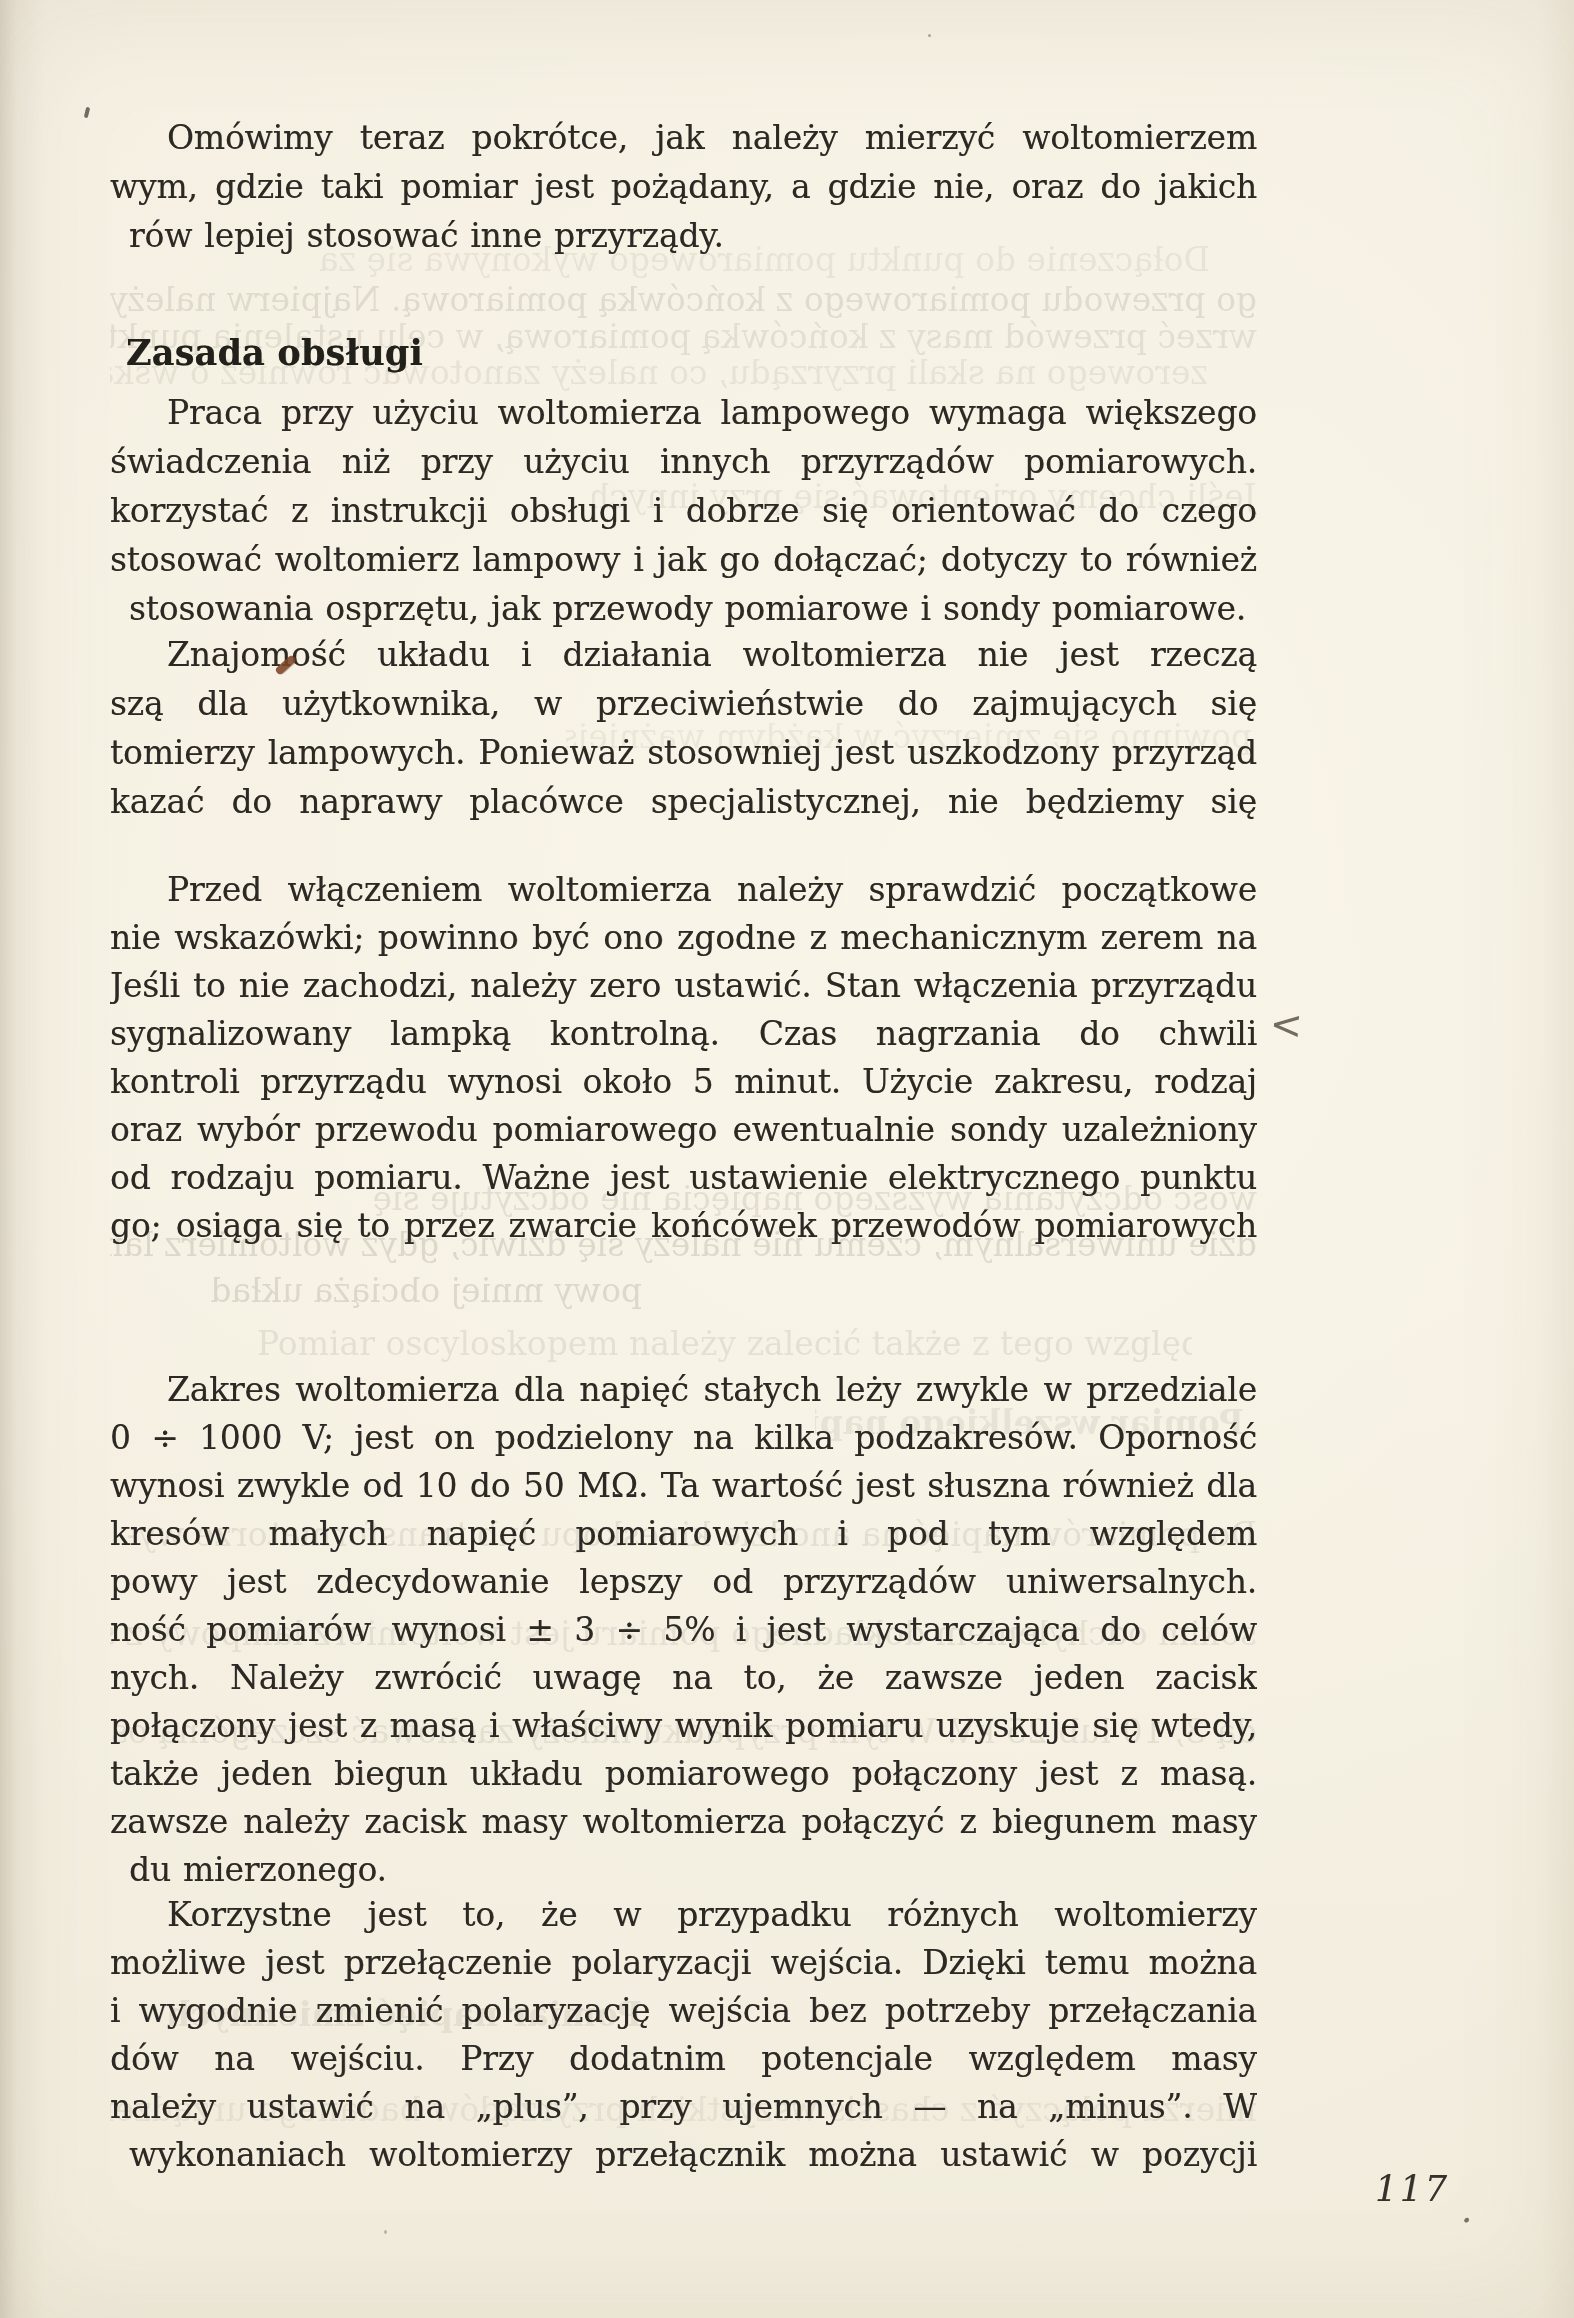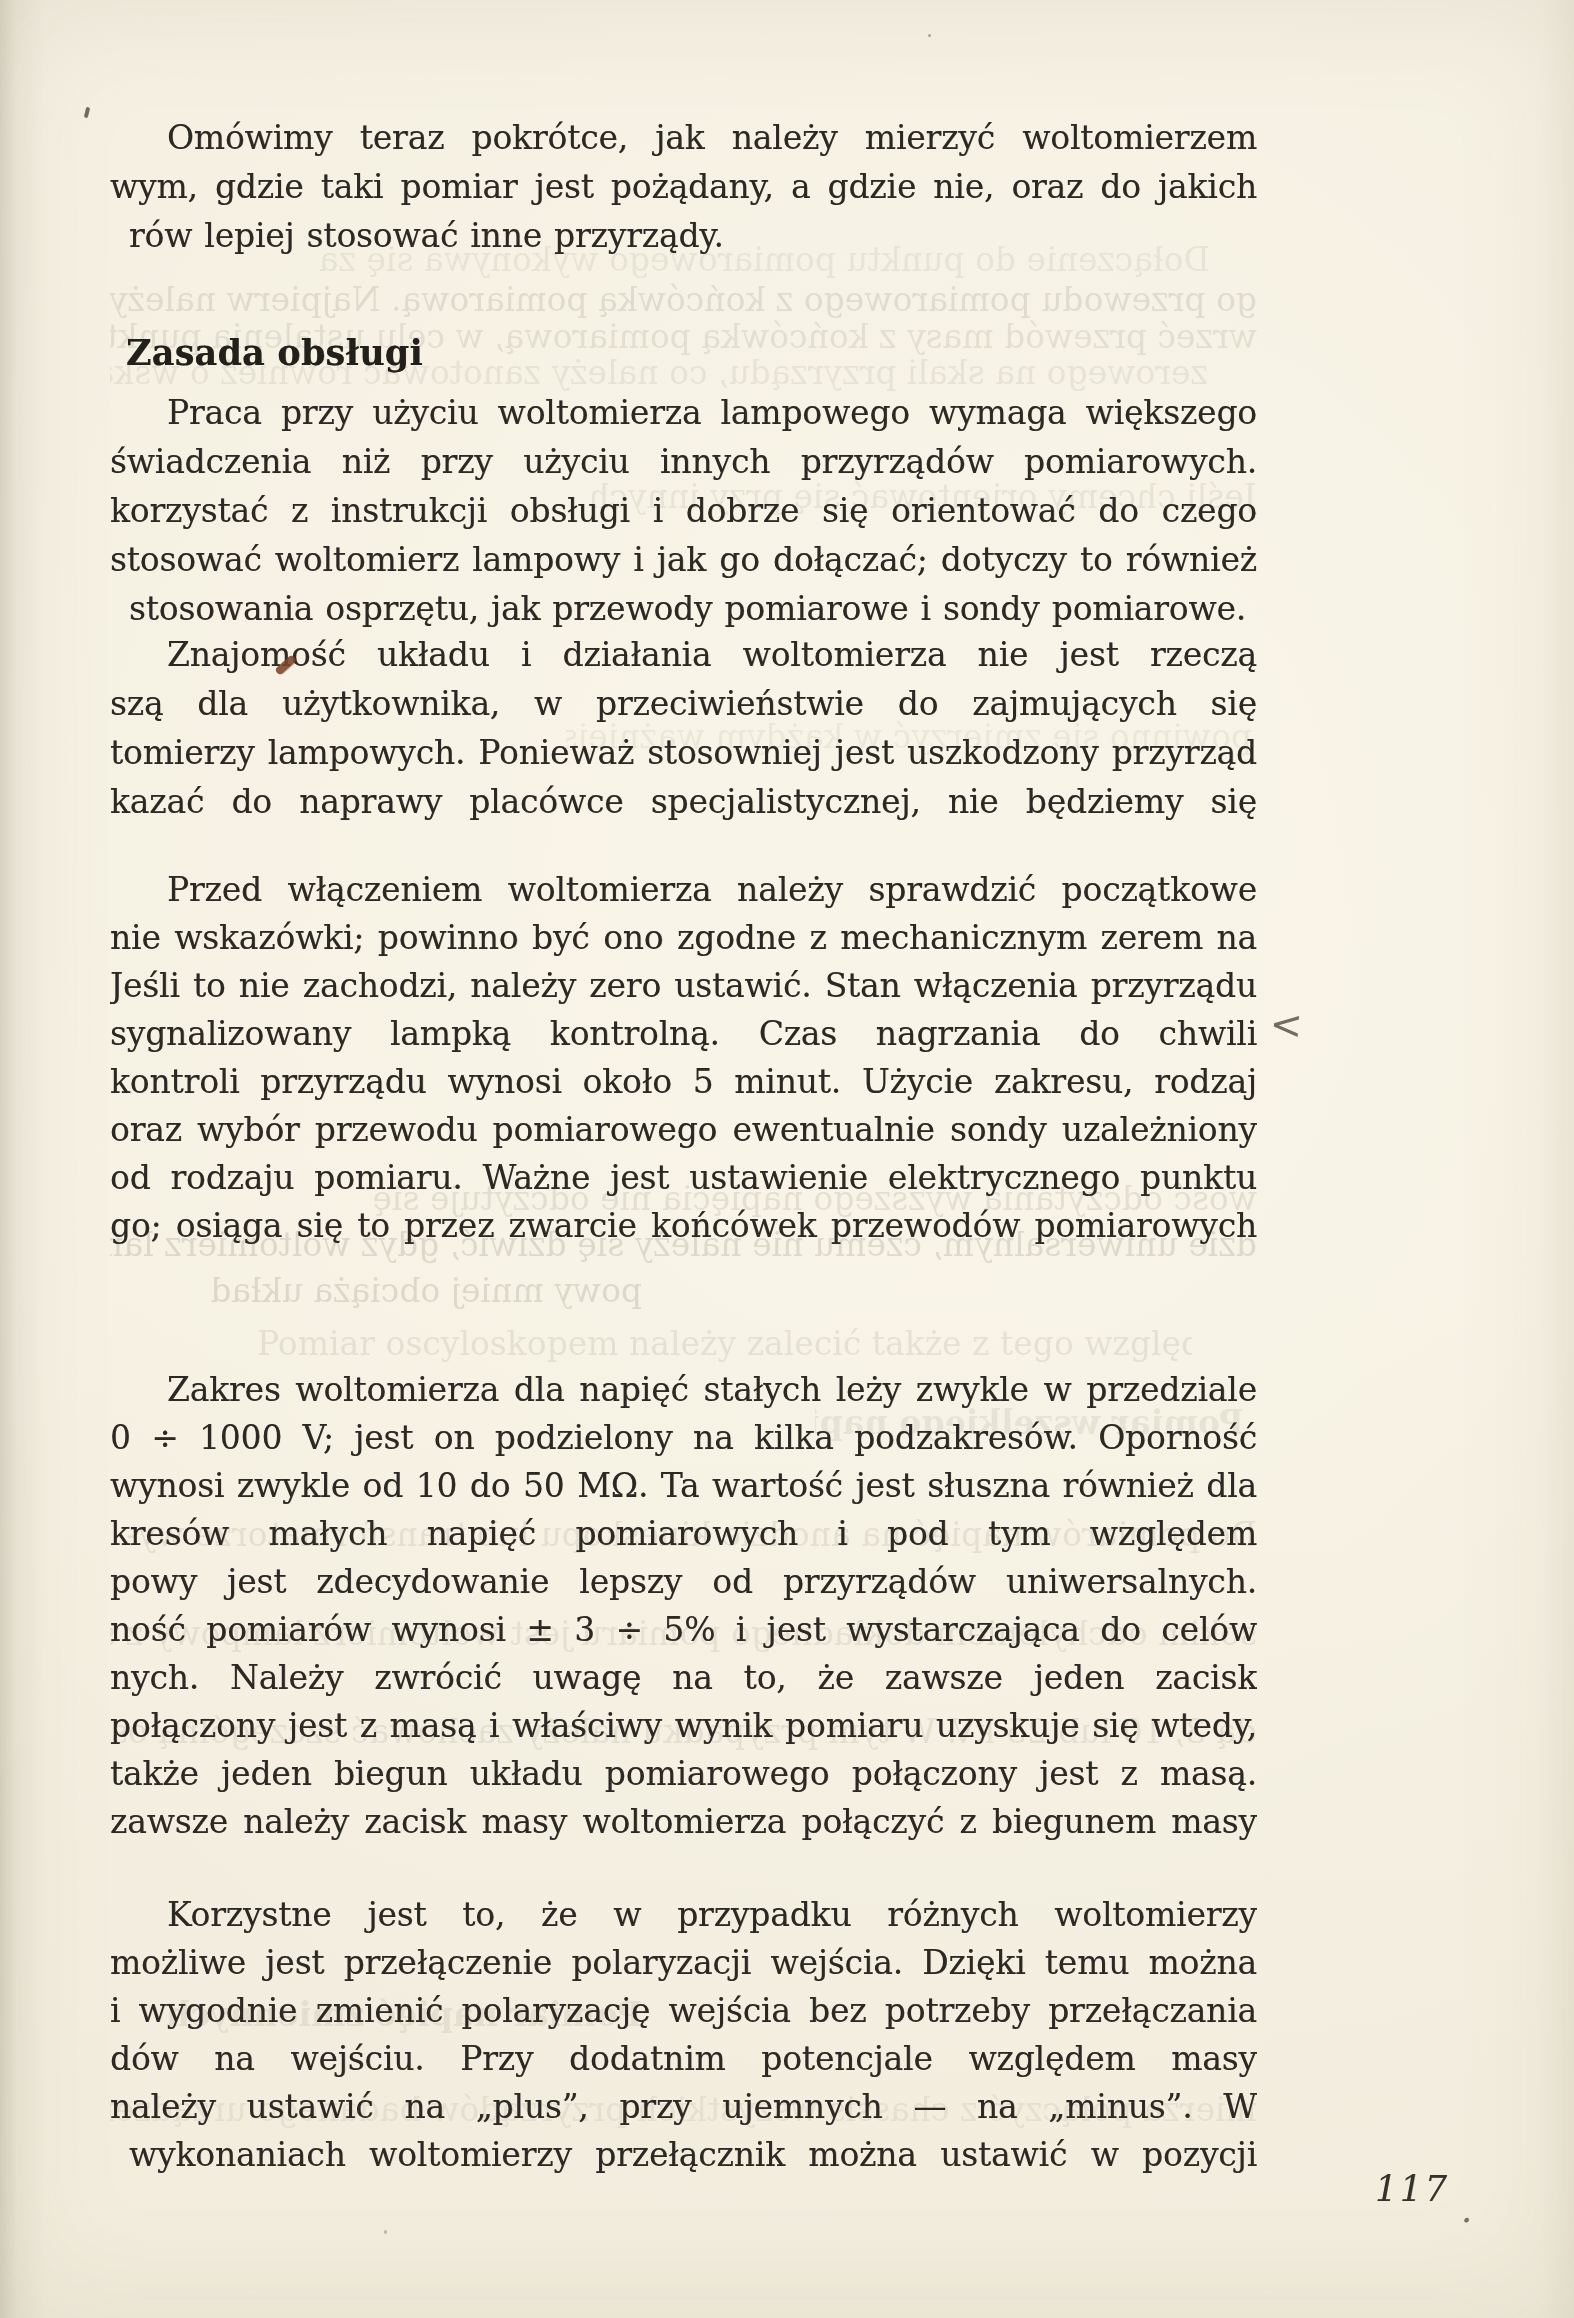--- a/index.html
+++ b/index.html
@@ -171,20 +171,21 @@
       <div class="tline tfirst">Zakres woltomierza dla napięć stałych leży zwykle w przedziale</div>
       <div class="tline">0 ÷ 1000 V; jest on podzielony na kilka podzakresów. Oporność wejściowa</div>
       <div class="tline">wynosi zwykle od 10 do 50 MΩ. Ta wartość jest słuszna również dla za-</div>
       <div class="tline">kresów małych napięć pomiarowych i pod tym względem woltomierz lam-</div>
       <div class="tline">powy jest zdecydowanie lepszy od przyrządów uniwersalnych. Dokład-</div>
       <div class="tline">ność pomiarów wynosi ± 3 ÷ 5% i jest wystarczająca do celów praktycz-</div>
       <div class="tline">nych. Należy zwrócić uwagę na to, że zawsze jeden zacisk woltomierza</div>
       <div class="tline">połączony jest z masą i właściwy wynik pomiaru uzyskuje się wtedy, gdy</div>
       <div class="tline">także jeden biegun układu pomiarowego połączony jest z masą. Dlatego</div>
       <div class="tline">zawsze należy zacisk masy woltomierza połączyć z biegunem masy ukła-</div>
+      <div class="tline tlast">du mierzonego.</div>
     </div>
 
   <div class="para indent lh56 p-korzystne">
       <div class="tline tfirst">Korzystne jest to, że w przypadku różnych woltomierzy lampowych</div>
       <div class="tline">możliwe jest przełączenie polaryzacji wejścia. Dzięki temu można szybko</div>
       <div class="tline">i wygodnie zmienić polaryzację wejścia bez potrzeby przełączania przewo-</div>
       <div class="tline">dów na wejściu. Przy dodatnim potencjale względem masy przełącznik</div>
       <div class="tline">należy ustawić na „plus”, przy ujemnych — na „minus”. W niektórych</div>
       <div class="tline tlast">wykonaniach woltomierzy przełącznik można ustawić w pozycji środko-</div>
     </div>

